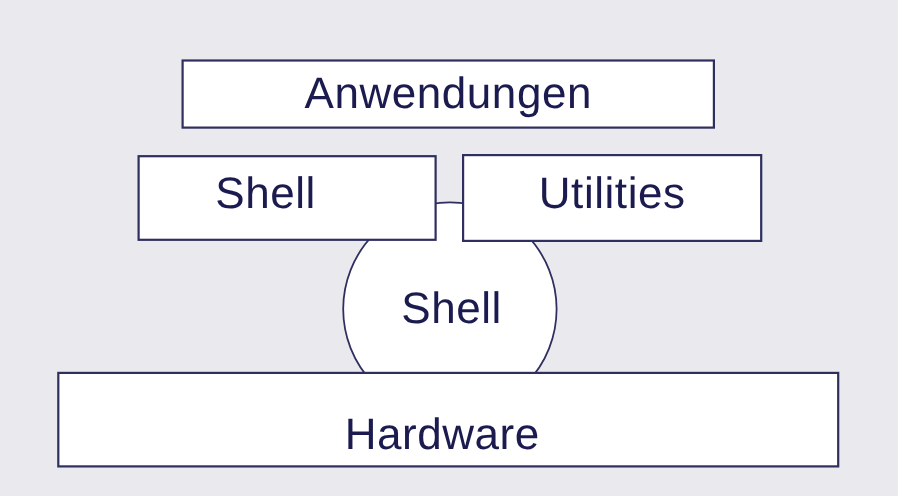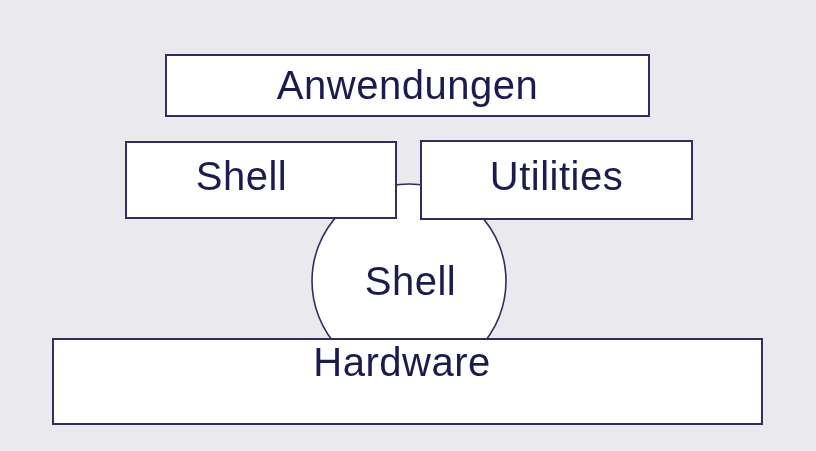--- a/index.html
+++ b/index.html
@@ -31,21 +31,21 @@
     font-weight: 400;
     color: #1b1b4f;
     letter-spacing: 0.5px;
     white-space: nowrap;
     pointer-events: none;
   }
   .label-anwendungen { left: 166px; top: 55px;  width: 483px; height: 61px; }
   .label-shell       { left: 126px; top: 138px; width: 231px; height: 76px; }
   .label-utilities   { left: 421px; top: 137px; width: 271px; height: 78px; }
   .label-kernel      { left: 312px; top: 184px; width: 197px; height: 194px; }
-  .label-hardware    { left: 53px;  top: 320px; width: 698px; height: 85px; }
+  .label-hardware    { left: 53px;  top: 353px; width: 698px; height: 85px; }
 </style>
 </head>
 <body>
 
 <div class="canvas">
 
   <svg class="shapes" viewBox="0 0 816 451" xmlns="http://www.w3.org/2000/svg">
 
     <circle cx="409" cy="281" r="97" fill="#ffffff" stroke="#2e2e5f" stroke-width="1.6"></circle>
 

